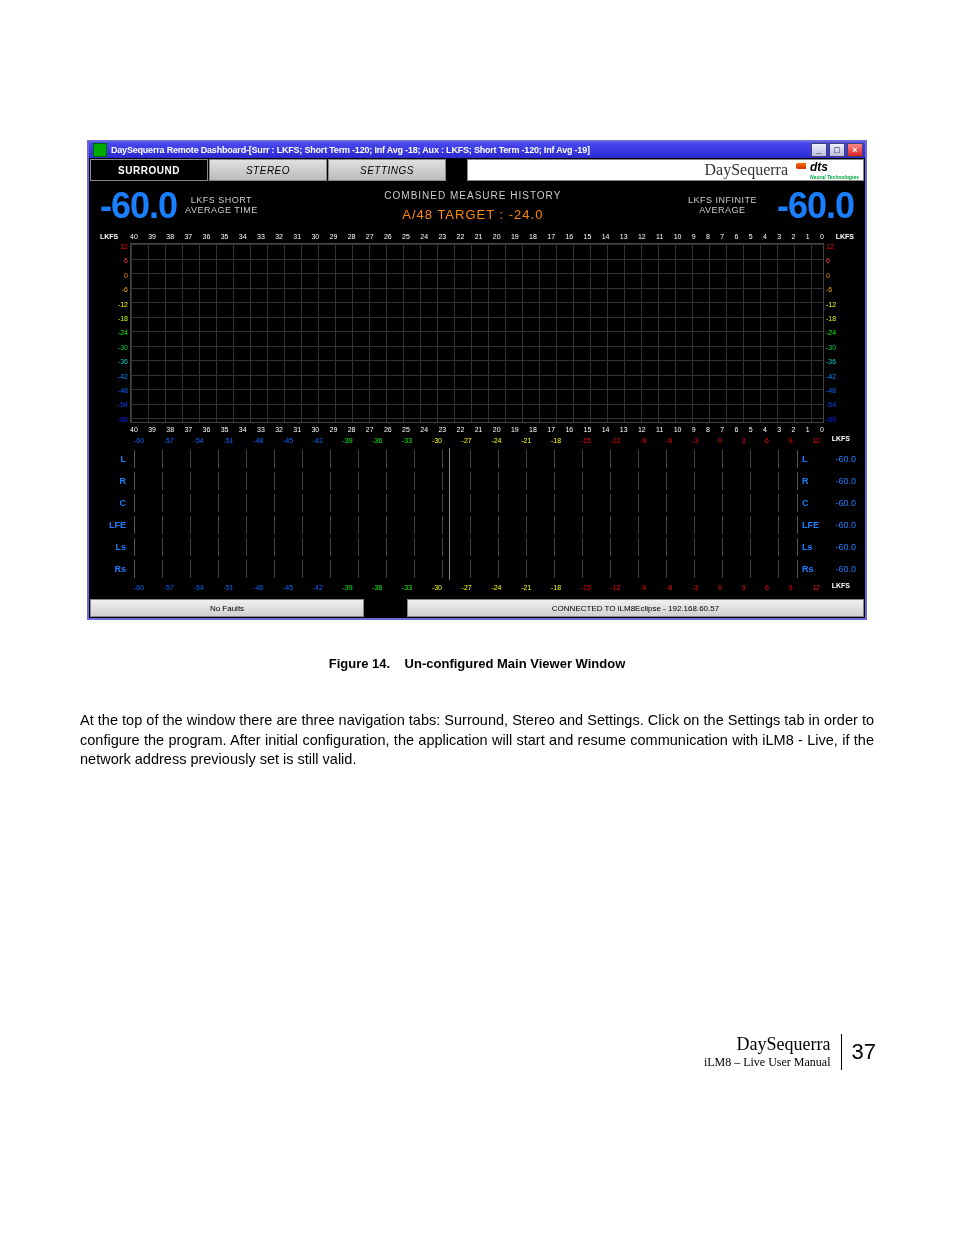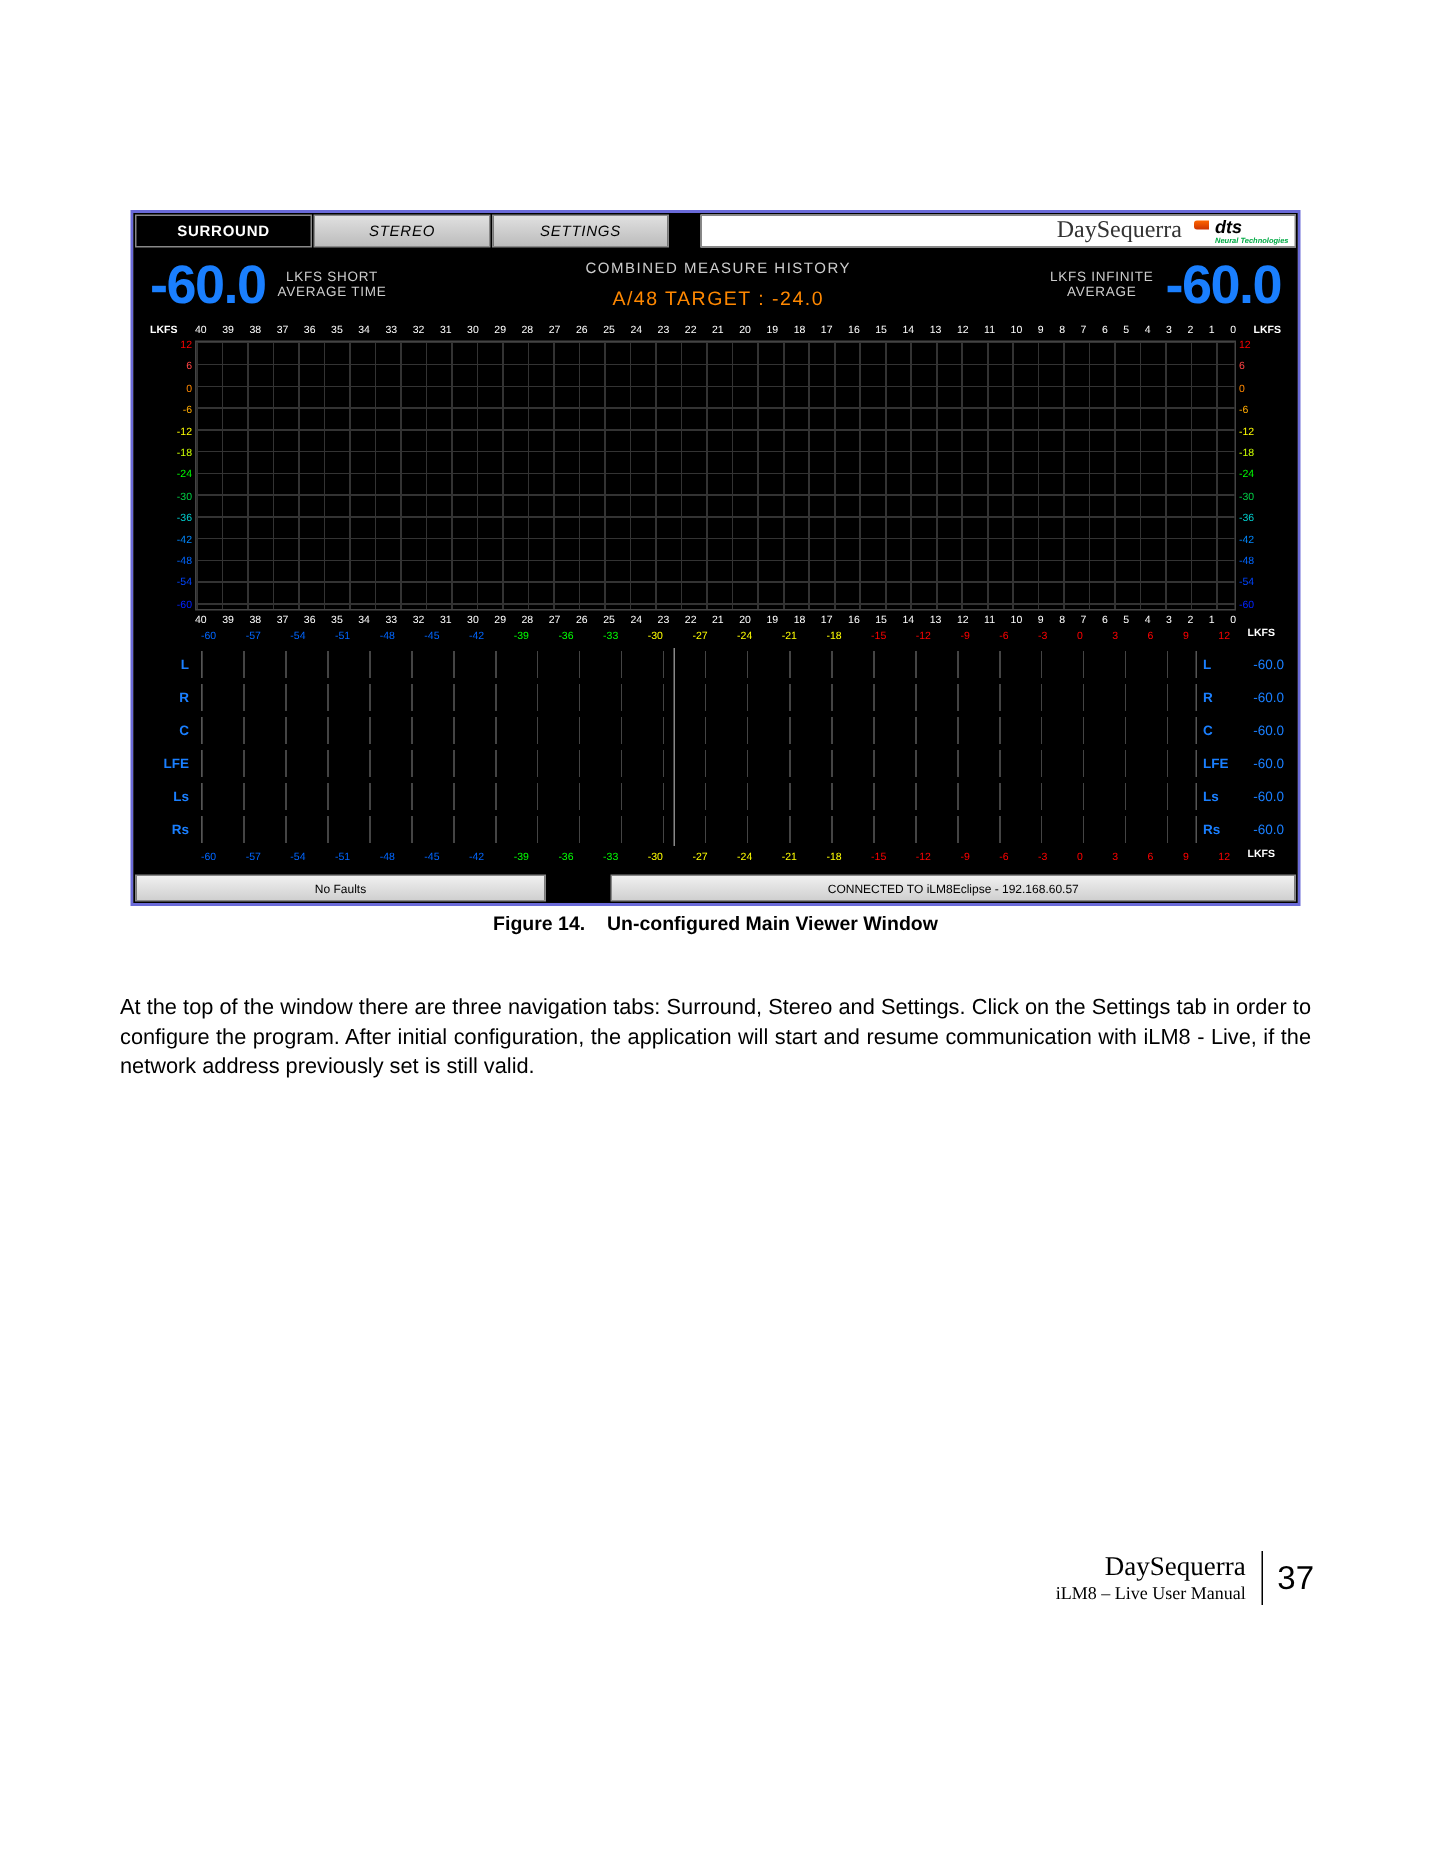--- a/index.html
+++ b/index.html
@@ -53,34 +53,43 @@
   .ch-row { display:flex; align-items:center; height:22px; font-size:9px;}
   .ch-lbl-l { width:28px; text-align:right; color:#1a7fff; font-weight:bold; padding-right:4px;}
   .ch-bar-track { flex:1; height:18px; position:relative; border-left:1px solid #555; border-right:1px solid #555; margin:0 4px;
     background-image: repeating-linear-gradient(to right, transparent 0, transparent 27px, #444 27px, #444 28px);}
   .ch-bar-track:before { content:""; position:absolute; left:47.5%; top:-2px; bottom:-2px; width:1px; background:#888;}
   .ch-lbl-r { width:24px; color:#1a7fff; font-weight:bold;}
   .ch-val-r { width:30px; color:#1a7fff; text-align:right;}
   .status-row { display:flex; height:18px; background:#000;gap:43px;}
   .status-cell { border:1px solid #888; background:linear-gradient(#f0f0f0,#d0d0d0); display:flex; align-items:center; justify-content:center; font-size:8px; color:#000;}
   .status-cell.s1 { width:272px;} .status-cell.s2 { width:272px;} .status-cell.s3 { flex:1;}
-  .caption { text-align:center; font-size:13px; font-weight:bold; margin:4px 0 40px 0;}
+  .caption { text-align:center; font-size:13px; font-weight:bold; margin:36px 0 40px 0;}
   .bodytext { font-size:14.5px; line-height:1.35; text-align:justify; margin:0 2px;}
   .footer { position:absolute; bottom:30px; right:78px; display:flex; align-items:center;}
   .footer-brand { text-align:right; padding-right:10px; border-right:1.5px solid #000; margin-right:10px;}
   .footer-brand .bn { font-family: Georgia, serif; font-size:18px;}
   .footer-brand .sub { font-size:12px;font-family:Liberation Serif, serif;}
   .footer-page { font-size:22px;}
 </style>
 </head>
 <body>
 
 <div class="page">
 
   <div class="screenshot-frame">
+    <div class="titlebar">
+      <div class="titlebar-icon"></div>
+      <div class="titlebar-text">DaySequerra Remote Dashboard-[Surr : LKFS; Short Term -120; Inf Avg -18; Aux : LKFS; Short Term -120; Inf Avg -19]</div>
+      <div class="titlebar-btns">
+        <div class="titlebar-btn">_</div>
+        <div class="titlebar-btn">□</div>
+        <div class="titlebar-btn close">×</div>
+      </div>
+    </div>
 
     <div class="app-body">
       <div class="tab-row">
         <div class="tab active">SURROUND</div>
         <div class="tab inactive">STEREO</div>
         <div class="tab inactive">SETTINGS</div>
         <div class="logo-area">
           <span class="logo-ds">DaySequerra</span>
           <span class="logo-dts">
             <span>dts</span>
@@ -94,21 +103,21 @@
           <div class="big-number">-60.0</div>
           <div>
             <div class="reading-label">LKFS SHORT</div>
             <div class="reading-label">AVERAGE TIME</div>
           </div>
         </div>
         <div class="center-labels">
           <div class="center-title">COMBINED MEASURE HISTORY</div>
           <div class="center-target">A/48  TARGET : -24.0</div>
         </div>
-        <div class="reading-block" style="display:flex; align-items:center; gap:8px;">
+        <div class="reading-block" style="display:flex; align-items:center; gap:20px;">
           <div>
             <div class="reading-label">LKFS INFINITE</div>
             <div class="reading-label">AVERAGE</div>
           </div>
           <div class="big-number">-60.0</div>
         </div>
       </div>
 
       <div class="graph-area">
         <span class="axis-lbl" style="top:0; left:2px;">LKFS</span>

